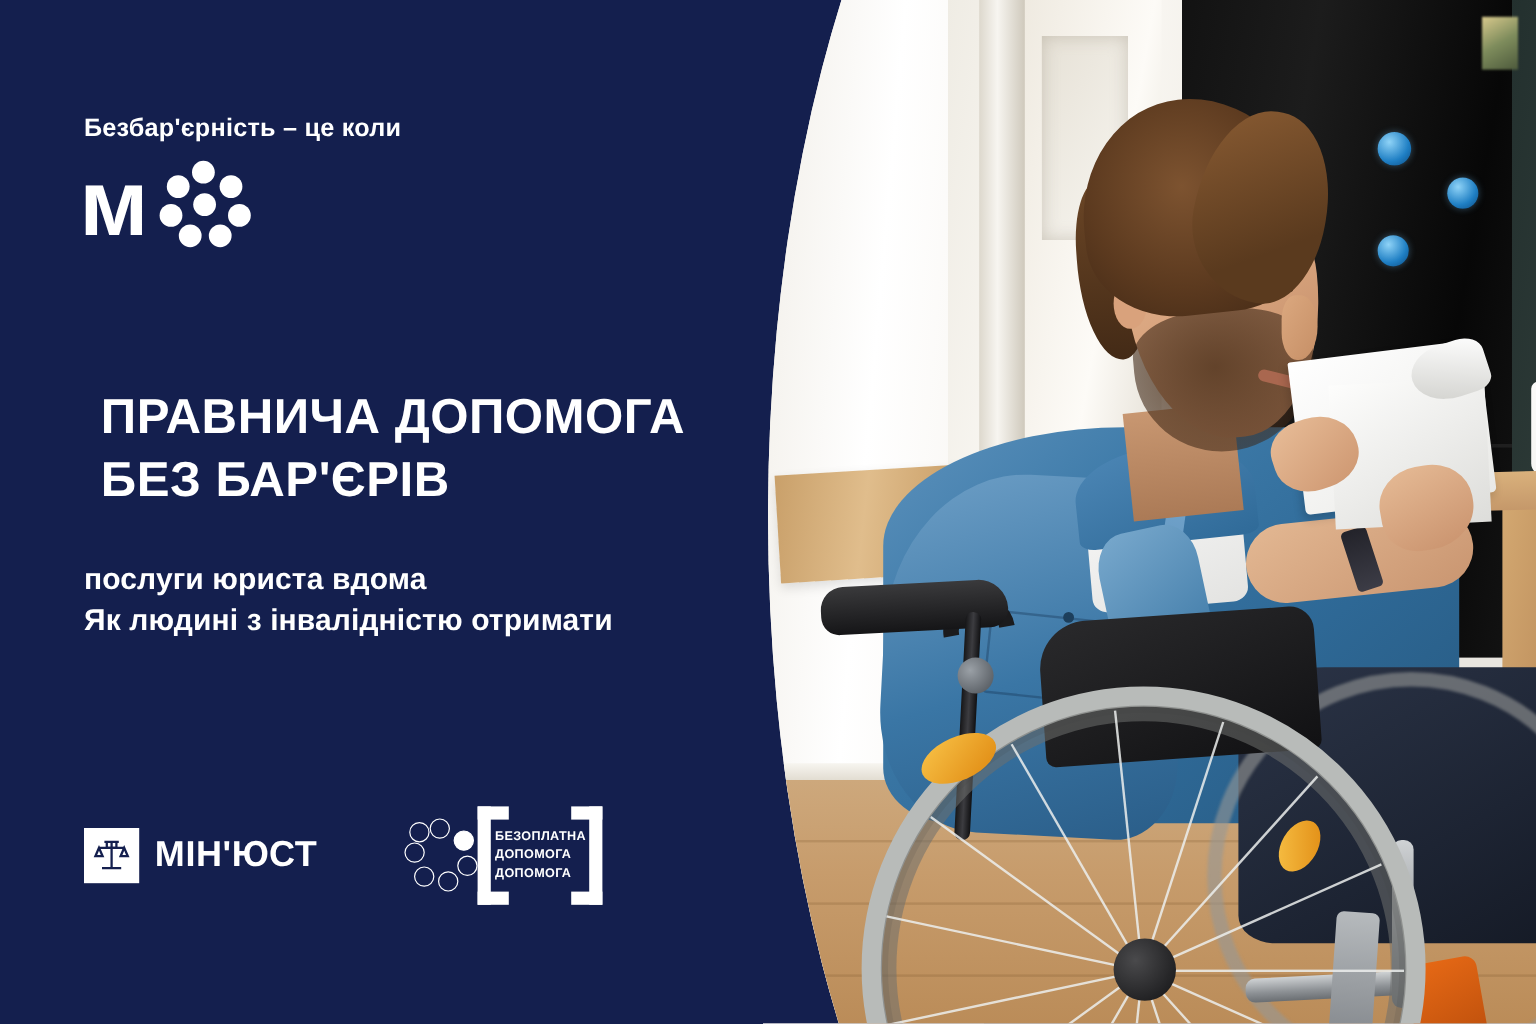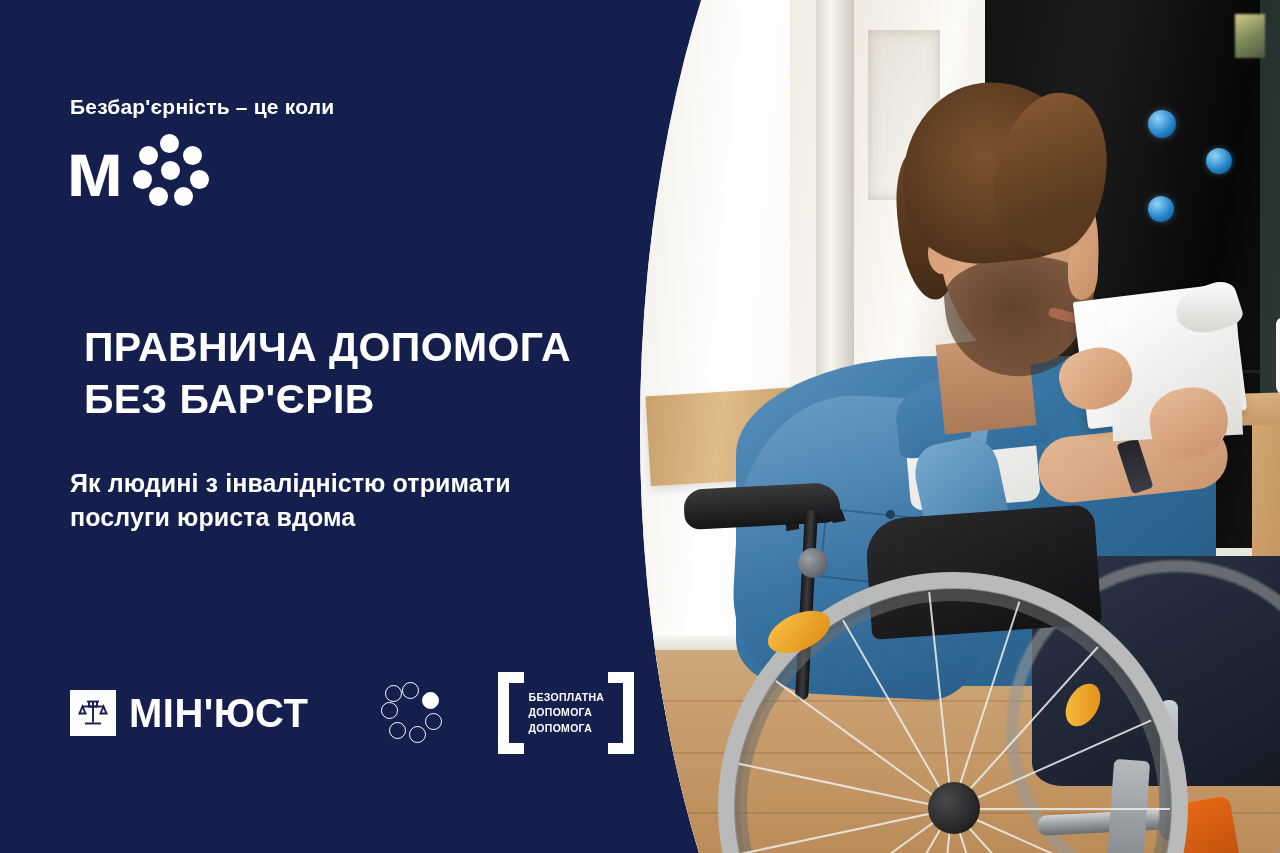--- a/index.html
+++ b/index.html
@@ -383,38 +383,38 @@
 
   
   .footer { position: absolute; left: 70px; top: 672px; display: flex; align-items: center; }
 
   .logo-minjust { display: flex; align-items: center; }
   .mj-mark {
     width: 46px; height: 46px; background: #ffffff;
     display: flex; align-items: center; justify-content: center;
   }
   .mj-text {
-    margin-left: 13px; font-size: 40px; font-weight: 800;
+    margin-left: 13px; font-size: 30px; font-weight: 800;
     color: #ffffff; letter-spacing: .5px; text-align: center;
   }
 
   .logo-bezbar { display: flex; align-items: center; margin-left: 72px; }
   .bb-mark { position: relative; width: 62px; height: 62px; }
   .bb-mark i {
     position: absolute; width: 17px; height: 17px; border-radius: 50%;
     border: 1.8px solid #ffffff; box-sizing: border-box;
   }
   .bb-mark i.filled { background: #ffffff; border-color: #ffffff; }
   .bb-text {
     margin-left: 14px; font-size: 15px; font-weight: 700;
     color: #ffffff; line-height: 1.42;
   }
 
-  .logo-bpd { margin-left: 56px; position: relative;
-    width: 136px; height: 82px; display: flex; align-items: center; justify-content: center; }
+  .logo-bpd { position: relative;
+    width: 104px; height: 82px; display: flex; align-items: center; justify-content: center; }
   .bpd-br {
     position: absolute; top: 0; width: 26px; height: 82px;
     border-top: 11px solid #fff; border-bottom: 11px solid #fff;
   }
   .bpd-br.l { left: 0; border-left: 11px solid #fff; }
   .bpd-br.r { right: 0; border-right: 11px solid #fff; }
   .bpd-text {
     font-size: 10.5px; font-weight: 800; color: #ffffff;
     line-height: 1.45; letter-spacing: .3px; text-align: left;
   }
@@ -541,22 +541,22 @@
       <span style="left:34px;top:33px;"></span>
     </span>
   </div>
 
   <div class="headline">
     <div>ПРАВНИЧА ДОПОМОГА</div>
     <div>БЕЗ БАР'ЄРІВ</div>
   </div>
 
   <div class="subhead">
+    <div>послуги юриста вдома</div>
     <div>Як людині з інвалідністю отримати</div>
-    <div>послуги юриста вдома</div>
   </div>
 
   <div class="footer">
 
     <div class="logo-minjust">
       <span class="mj-mark">
         <svg width="32" height="32" viewBox="0 0 32 32" aria-hidden="true">
           <g fill="none" stroke="#141f4e" stroke-width="1.9">
             <path d="M16 4.5v21"></path>
             <path d="M5.5 9.5h21"></path>

